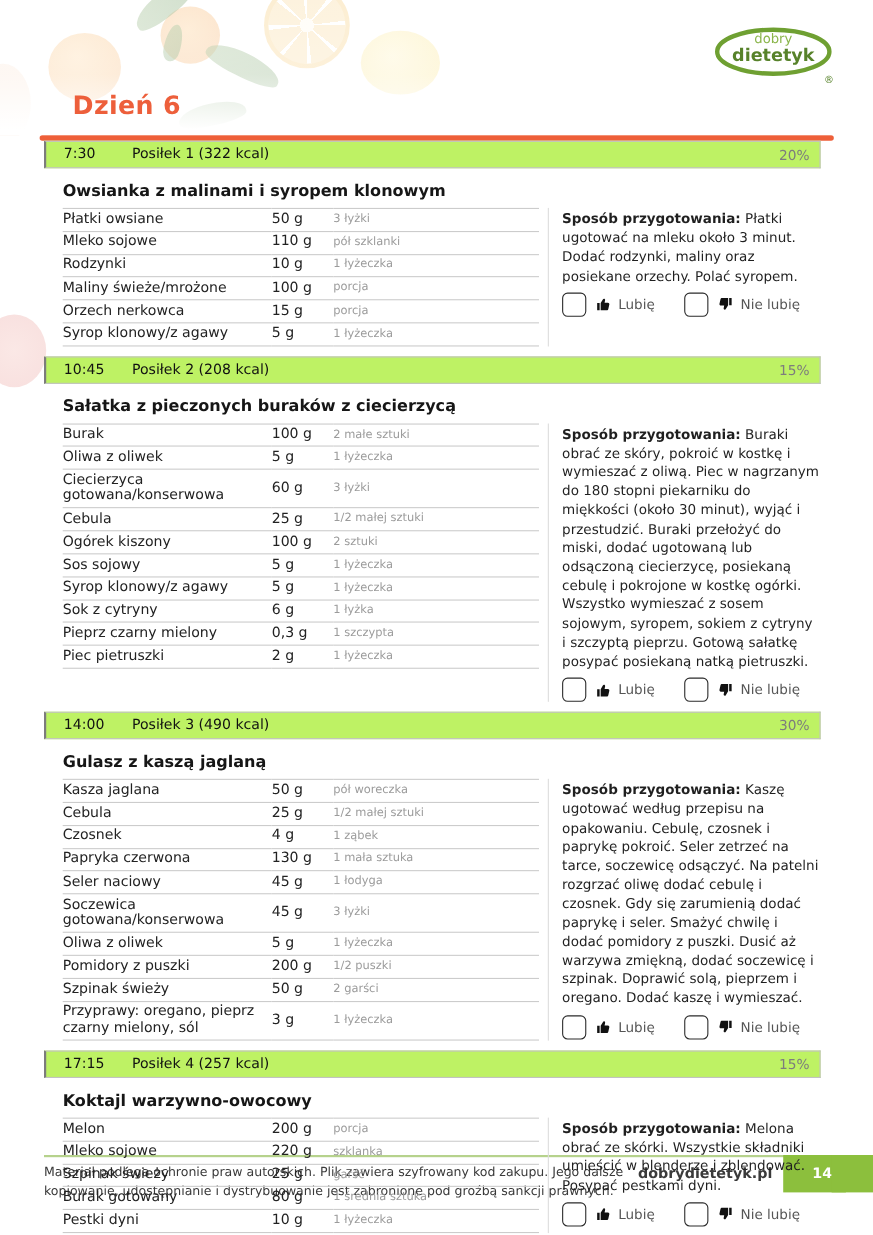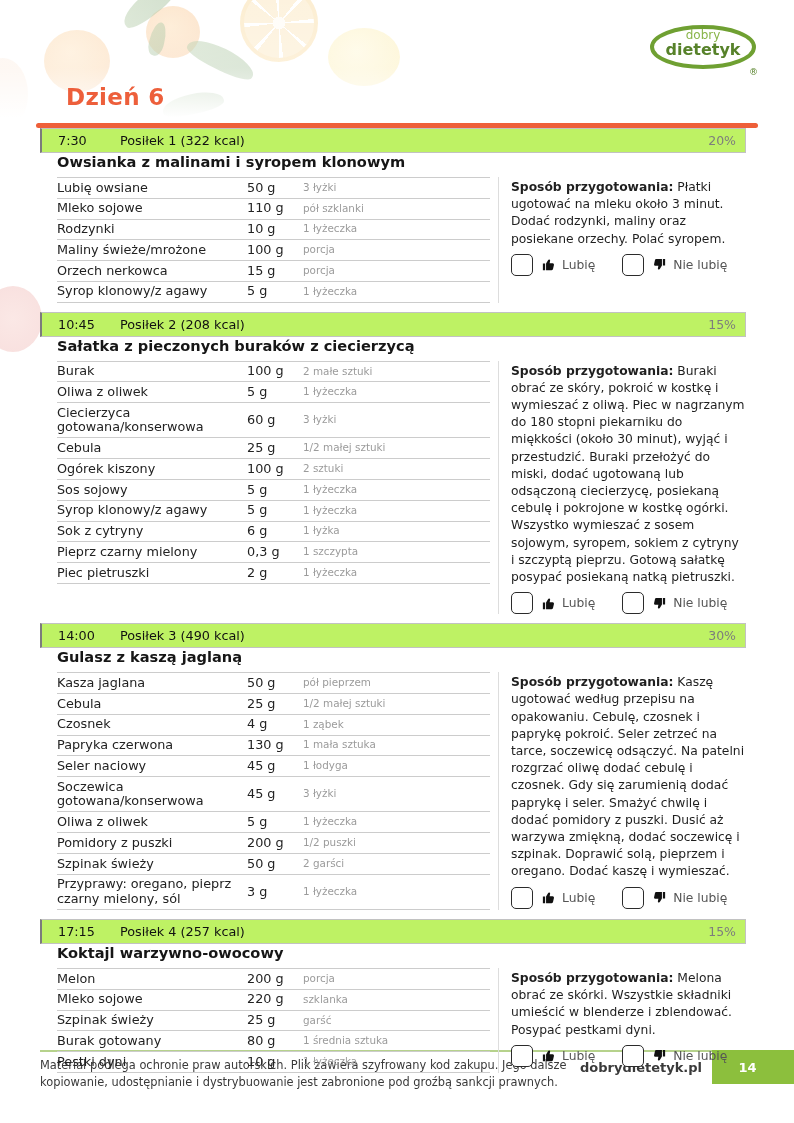--- a/index.html
+++ b/index.html
@@ -31,21 +31,21 @@
   .orange-rule{margin-left:36px;width:722px;height:5px;background:#ee5f39;border-radius:3px;}
 
   
   .meal{margin-left:40px;width:706px;position:relative;z-index:2;background:transparent;}
   .meal-bar{box-sizing:border-box;height:25px;display:flex;align-items:center;
      background:#bef264;border:1px solid #c2c2c2;border-left:2px solid #7c7c7c;}
   .meal-time{margin-left:16px;width:62px;font-size:12.8px;color:#111;}
   .meal-title{flex:1;font-size:12.8px;font-weight:400;color:#111;}
   .meal-percent{margin-right:9px;font-size:12.5px;color:#7d7d7d;}
 
-  .recipe{box-sizing:border-box;padding:0 0 9px 17px;}
+  .recipe{box-sizing:border-box;padding:12px 0 9px 17px;}
   .recipe-title{margin:0 0 7px 0;font-size:14.6px;font-weight:700;color:#161616;}
   .cols{display:flex;align-items:stretch;}
   .ing-table{width:433px;border-collapse:collapse;table-layout:fixed;border-top:1px solid #ccc;align-self:flex-start;}
   .ing-table td{border-bottom:1px solid #ccc;padding:2.6px 0;vertical-align:middle;line-height:1.14;}
   .ing-name{width:190px;font-size:12.8px;color:#222;}
   .ing-amount{width:56px;font-size:12.8px;color:#222;}
   .ing-measure{font-size:10.4px;color:#9b9b9b;padding-left:2px;}
   .prep-col{flex:1;margin-left:8px;border-left:1px solid #ddd;padding-left:12px;}
   .prep{margin:2px 0 0 0;font-size:12.3px;line-height:1.4;color:#1f1f1f;}
   .prep strong{font-weight:700;}
@@ -101,21 +101,21 @@
       <span class="meal-time">7:30</span>
       <span class="meal-title">Posiłek 1 (322 kcal)</span>
       <span class="meal-percent">20%</span>
     </div>
     <div class="recipe">
       <h3 class="recipe-title">Owsianka z malinami i syropem klonowym</h3>
       <div class="cols">
         <table class="ing-table">
           <tbody>
   <tr class="ing-row">
-    <td class="ing-name">Lubię owsiane</td>
+    <td class="ing-name">Płatki owsiane</td>
     <td class="ing-amount">50 g</td>
     <td class="ing-measure">3 łyżki</td>
   </tr>
 
   <tr class="ing-row">
     <td class="ing-name">Mleko sojowe</td>
     <td class="ing-amount">110 g</td>
     <td class="ing-measure">pół szklanki</td>
   </tr>
 
@@ -269,21 +269,21 @@
       <span class="meal-percent">30%</span>
     </div>
     <div class="recipe">
       <h3 class="recipe-title">Gulasz z kaszą jaglaną</h3>
       <div class="cols">
         <table class="ing-table">
           <tbody>
   <tr class="ing-row">
     <td class="ing-name">Kasza jaglana</td>
     <td class="ing-amount">50 g</td>
-    <td class="ing-measure">pół pieprzem</td>
+    <td class="ing-measure">pół woreczka</td>
   </tr>
 
   <tr class="ing-row">
     <td class="ing-name">Cebula</td>
     <td class="ing-amount">25 g</td>
     <td class="ing-measure">1/2 małej sztuki</td>
   </tr>
 
   <tr class="ing-row">
     <td class="ing-name">Czosnek</td>

